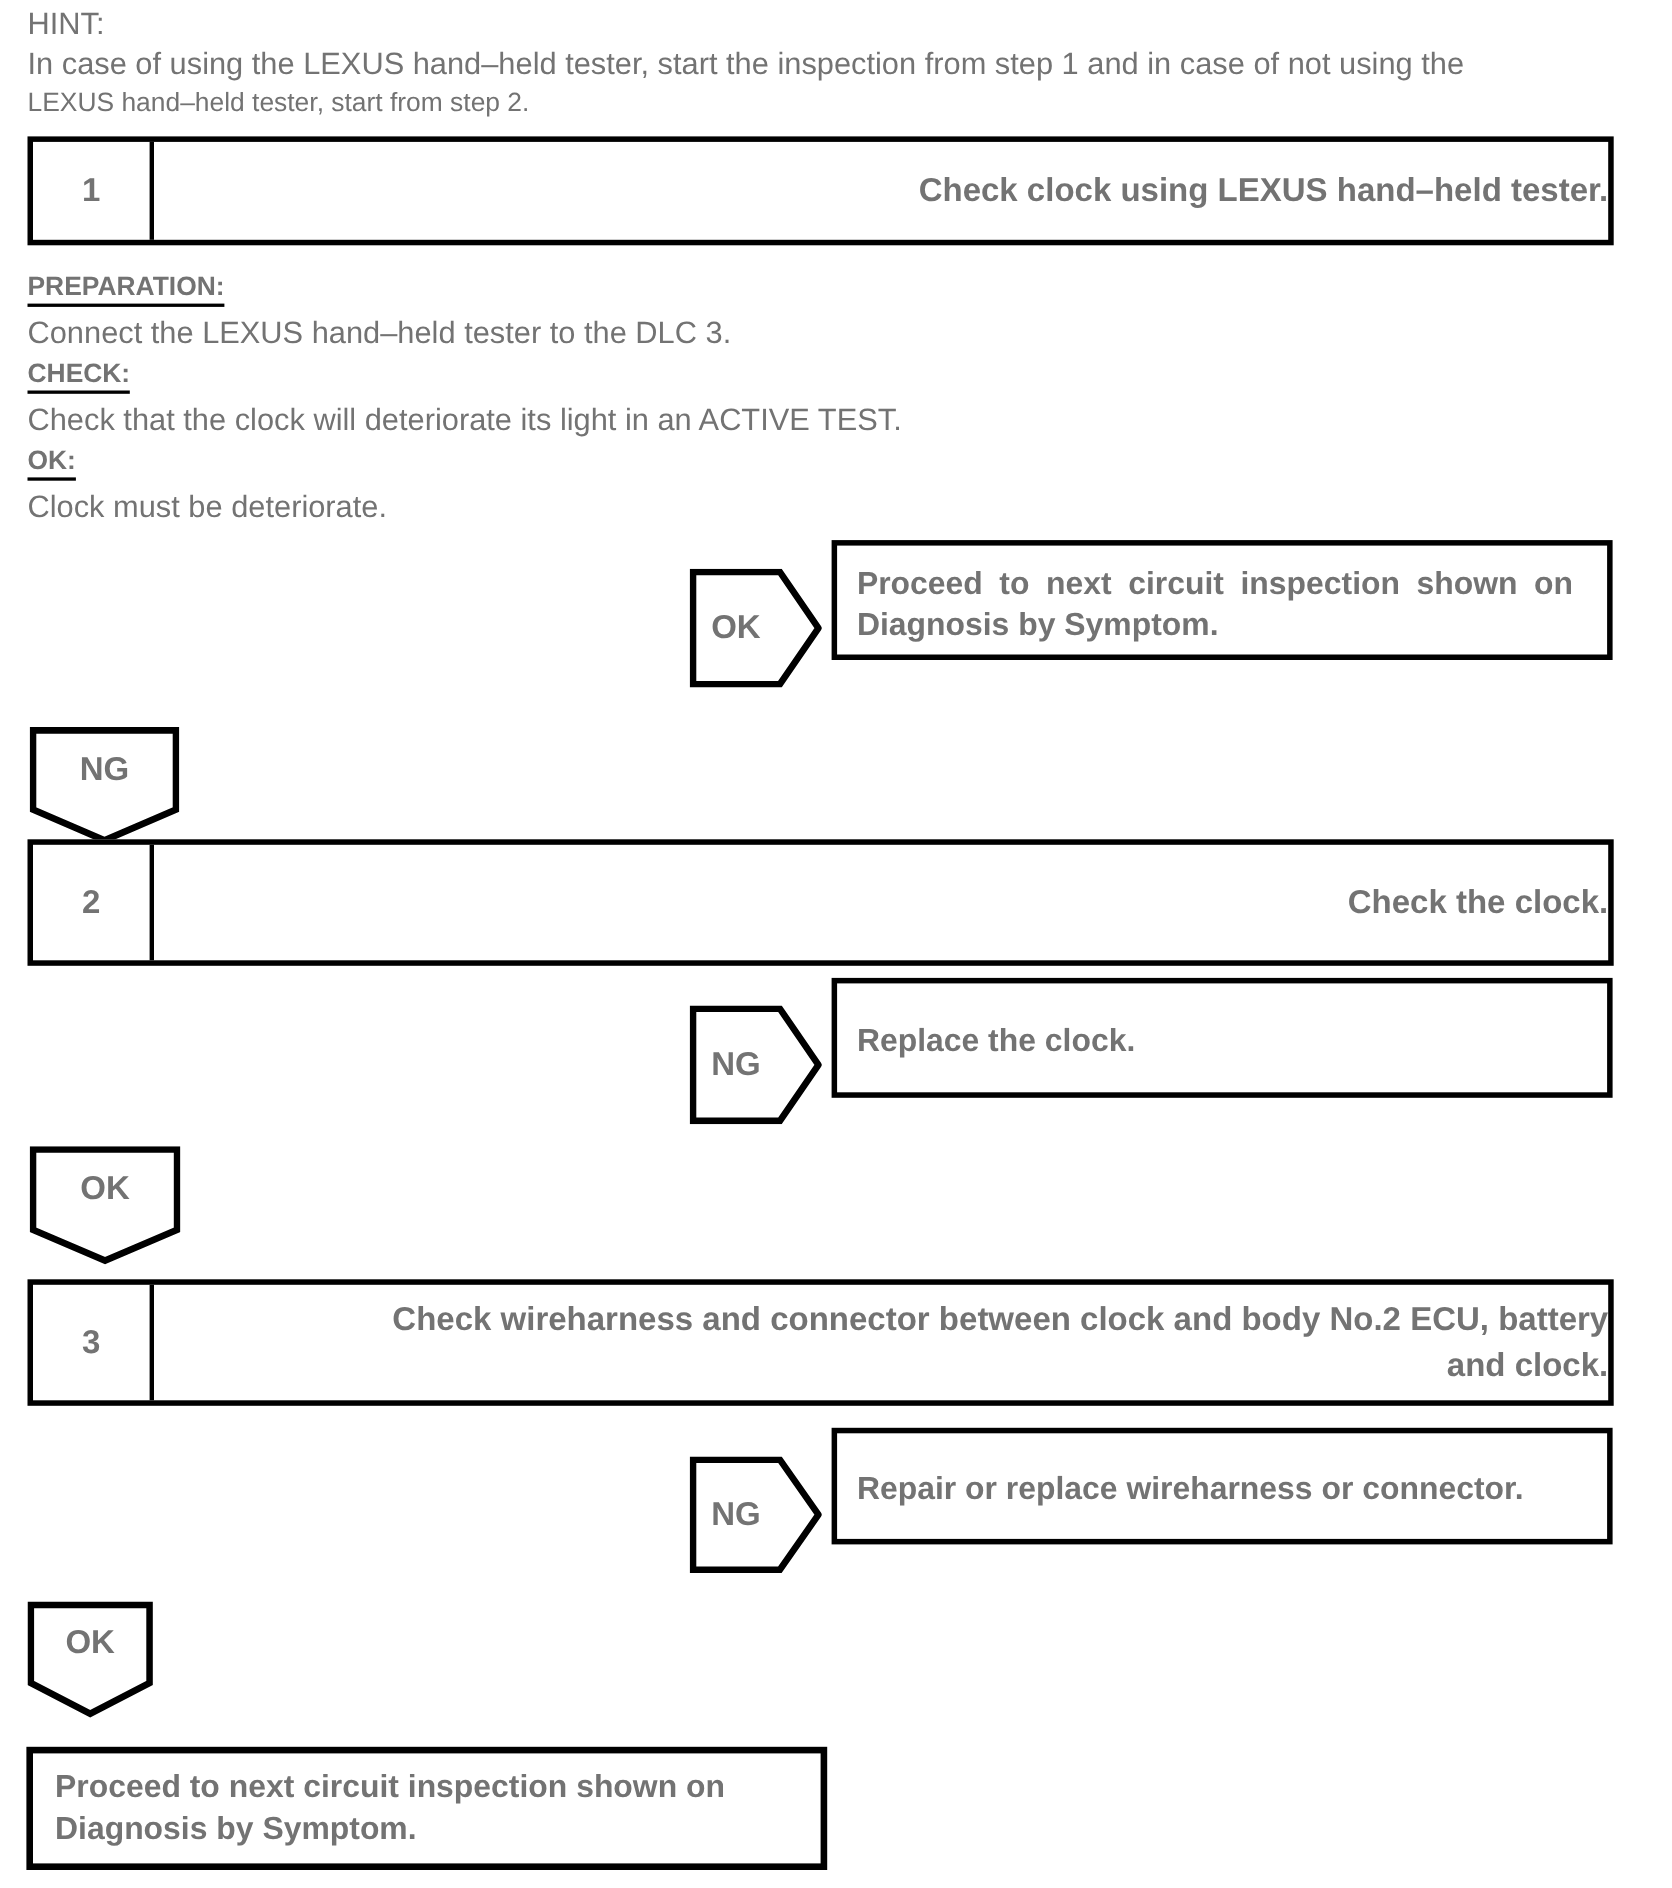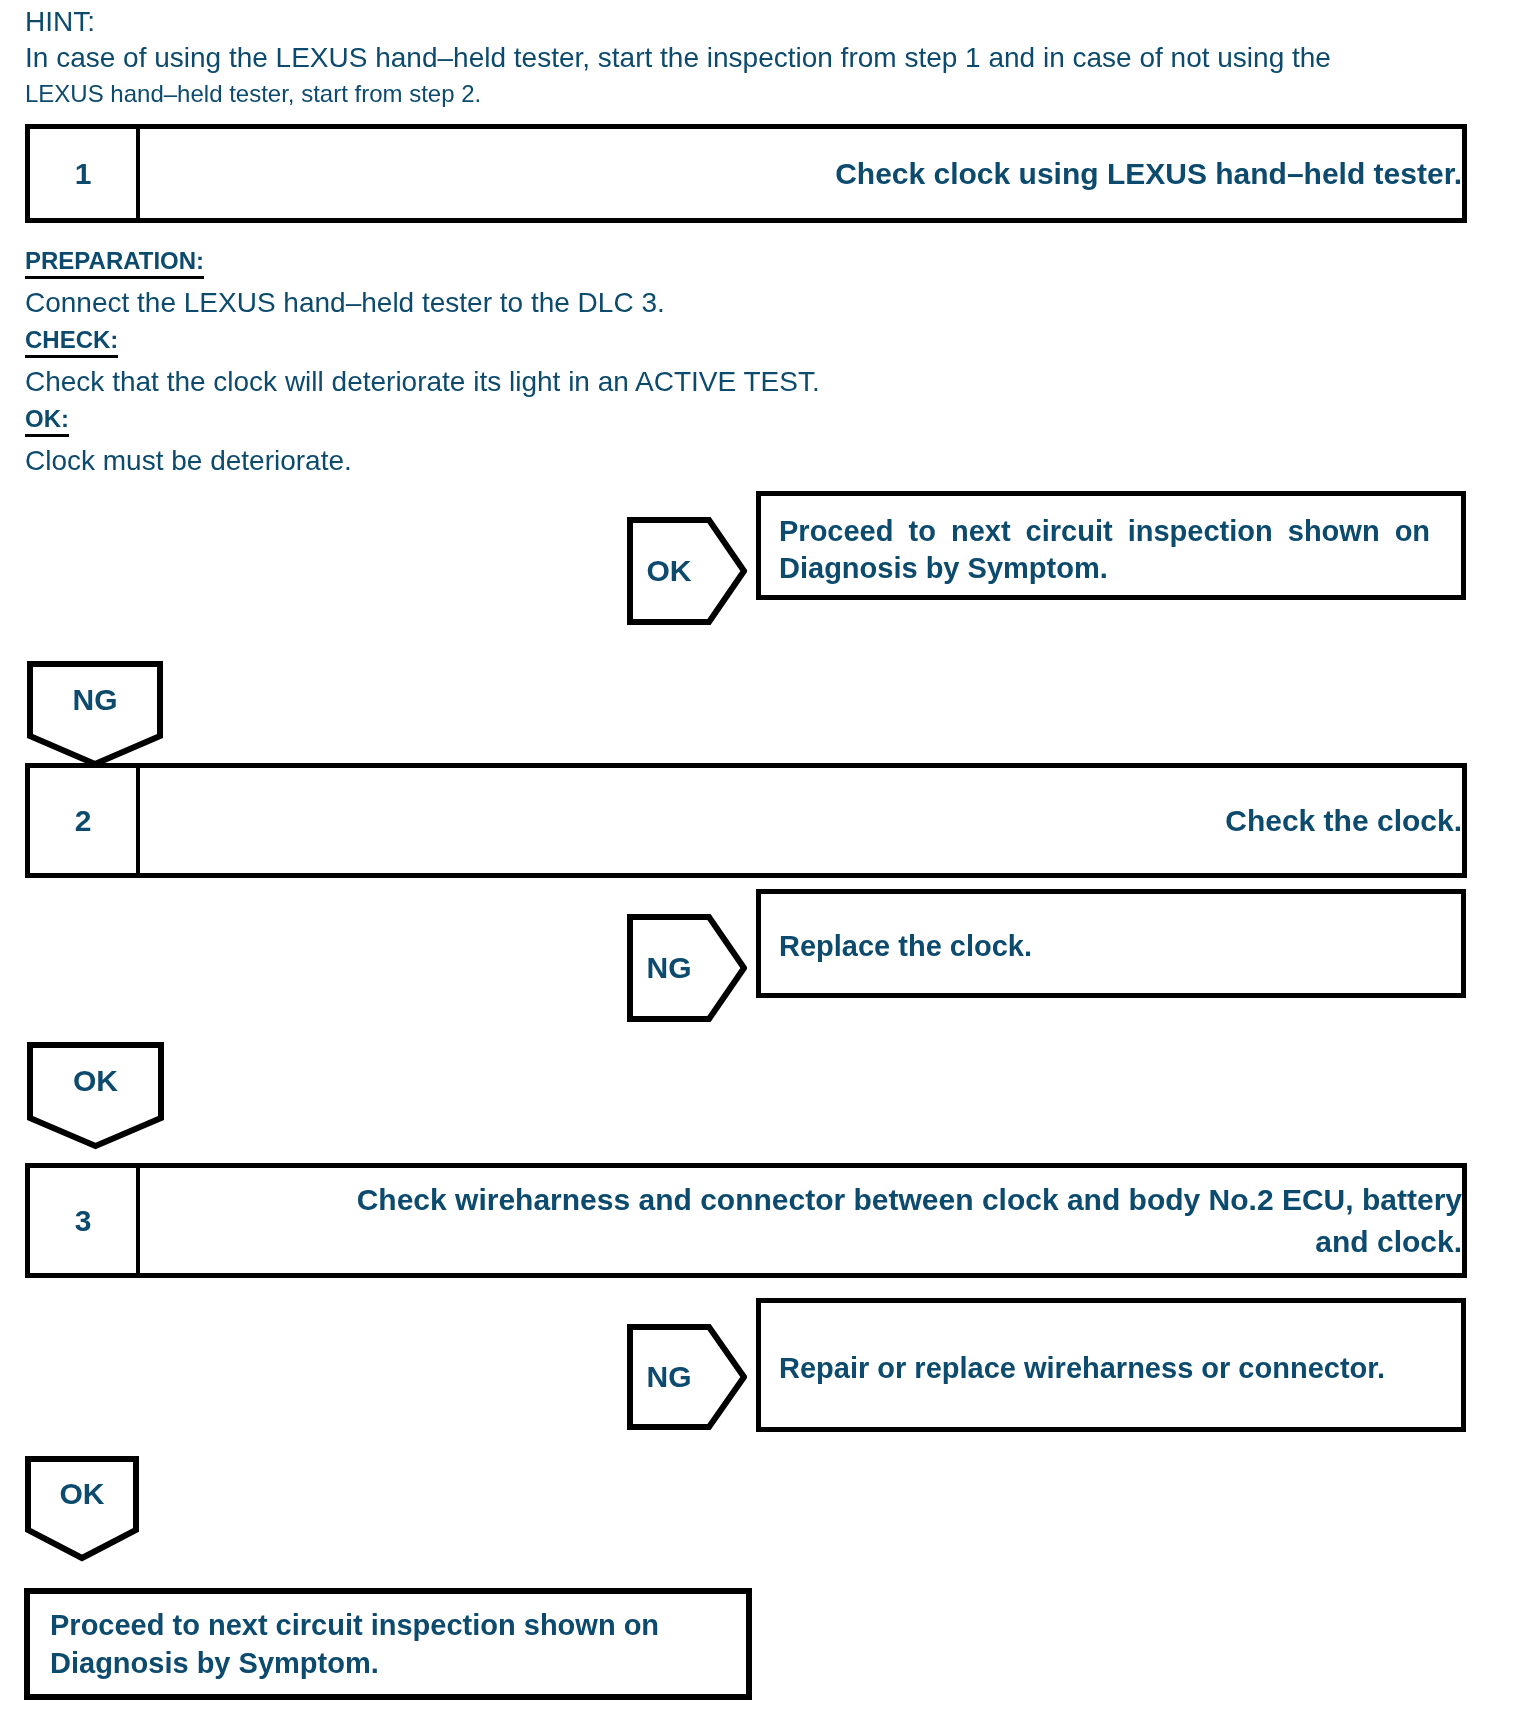--- a/index.html
+++ b/index.html
@@ -1,21 +1,21 @@
 <!DOCTYPE html>
 <html><head>
 <meta charset="utf-8">
 <style>
   * { margin:0; padding:0; box-sizing:border-box; }
   html,body { background:#ffffff; }
   .page {
     position:relative;
     width:1520px; height:1716px;
     background:#ffffff;
-    color:#0c4a6e;
+    color:#737373;
     font-family:"Liberation Sans", sans-serif;
     overflow:hidden;
   }
   .abs { position:absolute; }
 
   
   .hint-label   { left:25px; top:6px;  font-size:28px; }
   .hint-line1   { left:25px; top:42px; font-size:28px; width:1475px; }
   .hint-line2   { left:25px; top:80px; font-size:24px;text-align:center; }
 
@@ -145,21 +145,21 @@
       <div>and clock.</div>
     </div>
   </div>
 
   <div class="conn conn-right" style="left:627px; top:1300px; width:120px; height:106px;">
     <svg viewBox="0 0 120 106">
       <polygon points="3,3 82,3 117,53 82,103 3,103" fill="#ffffff" stroke="#000000" stroke-width="6"></polygon>
     </svg>
     <span class="lbl">NG</span>
   </div>
-  <div class="result-box center-one" style="top:1298px; height:134px;">
+  <div class="result-box center-one" style="top:1298px; height:106px;">
     <div>Repair or replace wireharness or connector.</div>
   </div>
 
   <div class="conn conn-down" style="left:25px; top:1432px; width:114px; height:106px;">
     <svg viewBox="0 0 114 106">
       <polygon points="3,3 111,3 111,74 57,102 3,74" fill="#ffffff" stroke="#000000" stroke-width="6"></polygon>
     </svg>
     <span class="lbl">OK</span>
   </div>
 

